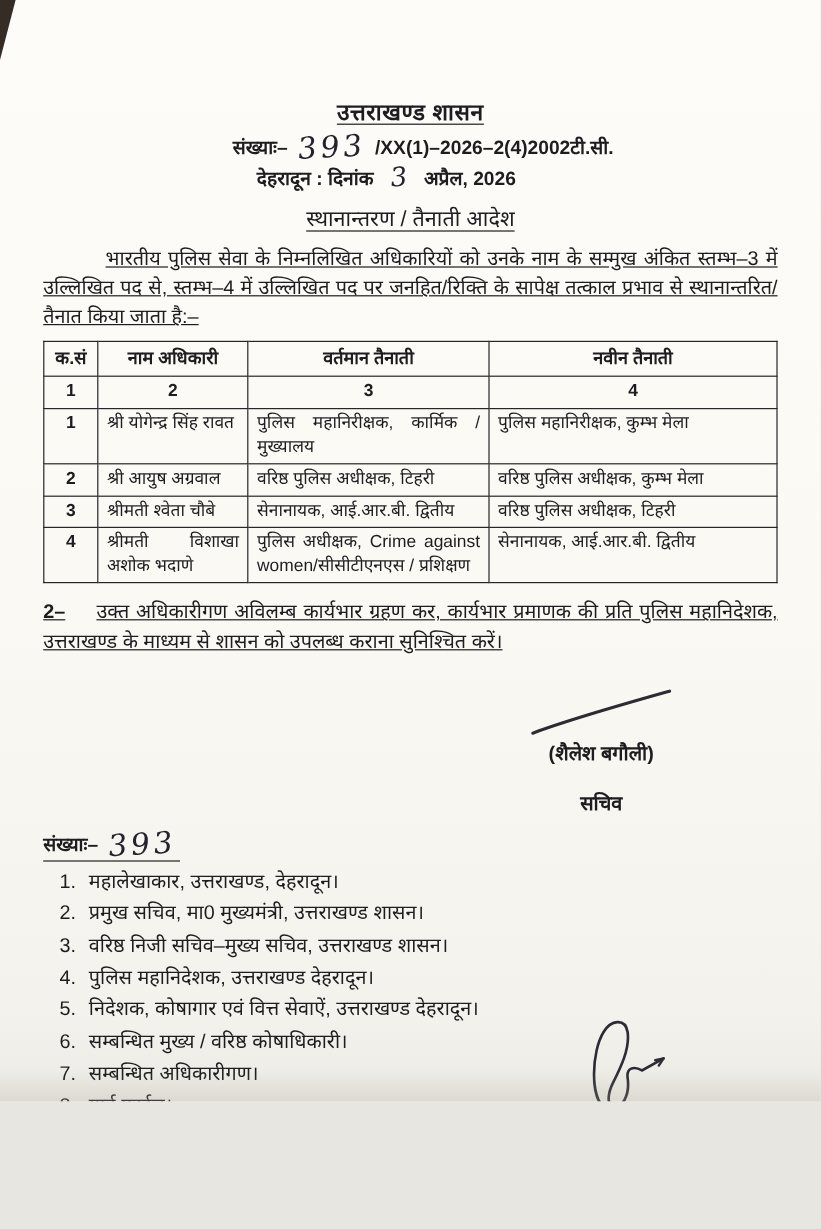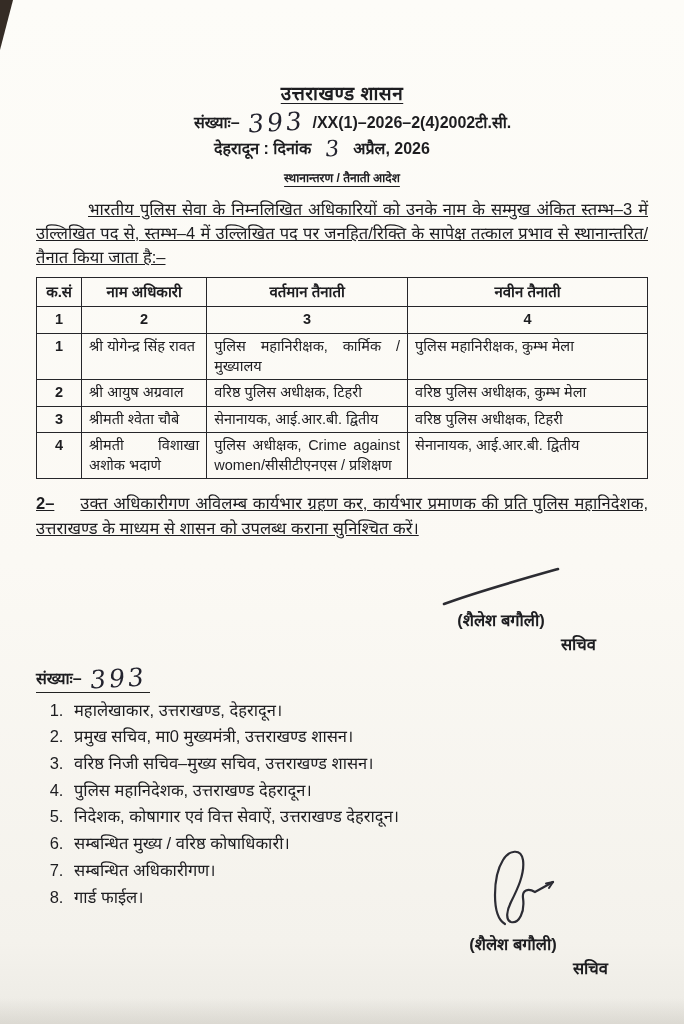--- a/index.html
+++ b/index.html
@@ -1,18 +1,18 @@
 <!DOCTYPE html>
 <html><head>
 <meta charset="utf-8">
 <style>
   html,body{margin:0;padding:0;background:#e8e6e0;}
   .page{
     position:relative;
-    width:684px;height:1024px;
+    width:684px;height:918px;
     margin:0 auto;
     background:linear-gradient(180deg,#fdfcf8 0%,#fbf9f4 55%,#f4f2ec 92%,#eceae4 100%);
     font-family:"Liberation Sans","DejaVu Sans",sans-serif;
     color:#1d1d20;
     overflow:hidden;
     box-sizing:border-box;
   }
   .corner-artifact{
     position:absolute;top:0;left:0;width:0;height:0;
     border-top:50px solid #241a12;border-right:13px solid transparent;
@@ -24,21 +24,21 @@
   .dept{font-size:17px;font-weight:700;margin-top:4px;}
   .ref-line{font-size:16px;font-weight:700;margin:5px 0 0 158px;display:flex;align-items:flex-end;gap:4px;}
   .date-line{font-size:16px;font-weight:700;margin:4px 0 0 178px;display:flex;align-items:flex-end;gap:10px;}
   .hand{
     font-family:"DejaVu Serif",serif;
     font-weight:400;font-size:25px;line-height:20px;
     display:inline-block;transform:rotate(-3deg) skewX(-8deg);
     letter-spacing:3px;color:#23232e;padding:0 4px;
   }
   .hand-sm{font-size:22px;letter-spacing:0;}
-  .doc-title{font-size:12px;font-weight:700;margin-top:10px;text-decoration:underline;text-underline-offset:4px;}
+  .doc-title{font-size:18px;font-weight:400;margin-top:10px;text-decoration:underline;text-underline-offset:4px;}
   .para{font-size:16.5px;line-height:1.46;text-align:justify;margin-top:11px;text-decoration:underline;}
   .para1{text-indent:52px;}
   .para2{margin-top:12px;}
   .para2 .pnum{font-weight:700;padding-right:26px;}
   table.order{
     width:100%;border-collapse:collapse;margin-top:8px;
     font-size:14.5px;line-height:1.35;padding-left:14px;
   }
   table.order th,table.order td{
     border:1.4px solid #26262a;padding:3px 7px;vertical-align:top;
@@ -47,21 +47,21 @@
   .col-sn{width:44px;}
   .col-name{width:122px;}
   .col-current{width:196px;}
   .col-new{width:234px;}
   td.num{text-align:center;font-weight:700;}
   td.cell-j{text-align:justify;}
   .sig-block{
     width:190px;margin:26px 52px 0 auto;text-align:center;
   }
   .sig-name{font-size:16.5px;font-weight:700;}
-  .sig-role{font-size:16.5px;font-weight:700;margin-top:1px;text-align:right;}
+  .sig-role{font-size:16.5px;font-weight:700;margin-top:19px;}
   .sig-svg{display:block;margin:0 auto;}
   .ref2-line{font-size:16px;font-weight:700;margin-top:12px;display:flex;align-items:flex-end;gap:4px;
     width:fit-content;border-bottom:1.6px solid #222;padding-bottom:3px;}
   .copy-heading{font-size:16.5px;margin-top:6px;}
   ol.copy-list{
     margin:4px 0 0 0;padding-left:32px;font-size:16.5px;line-height:1.62;
   }
   ol.copy-list li{padding-left:6px;}
   .sig-block2{
     position:absolute;top:846px;left:418px;width:190px;text-align:center;

